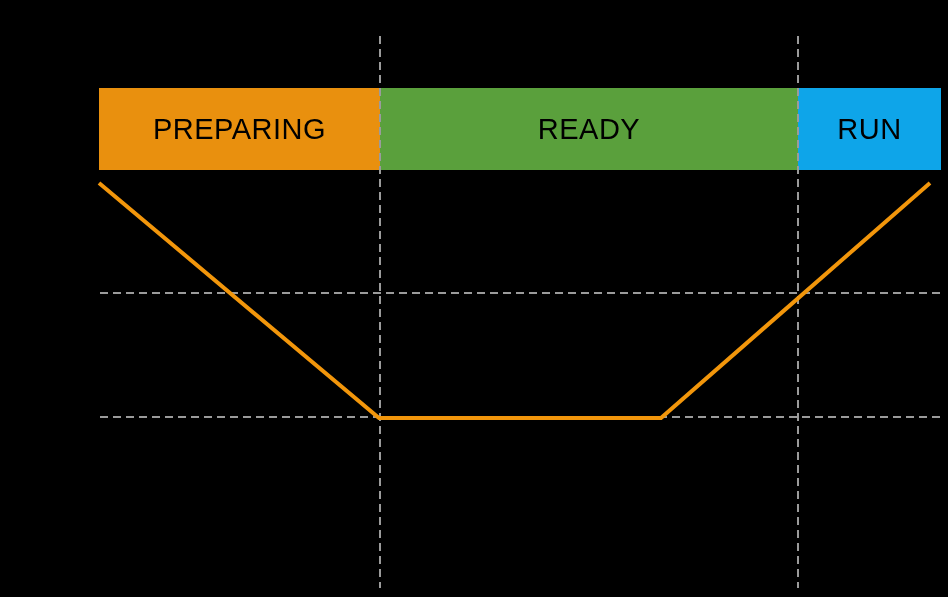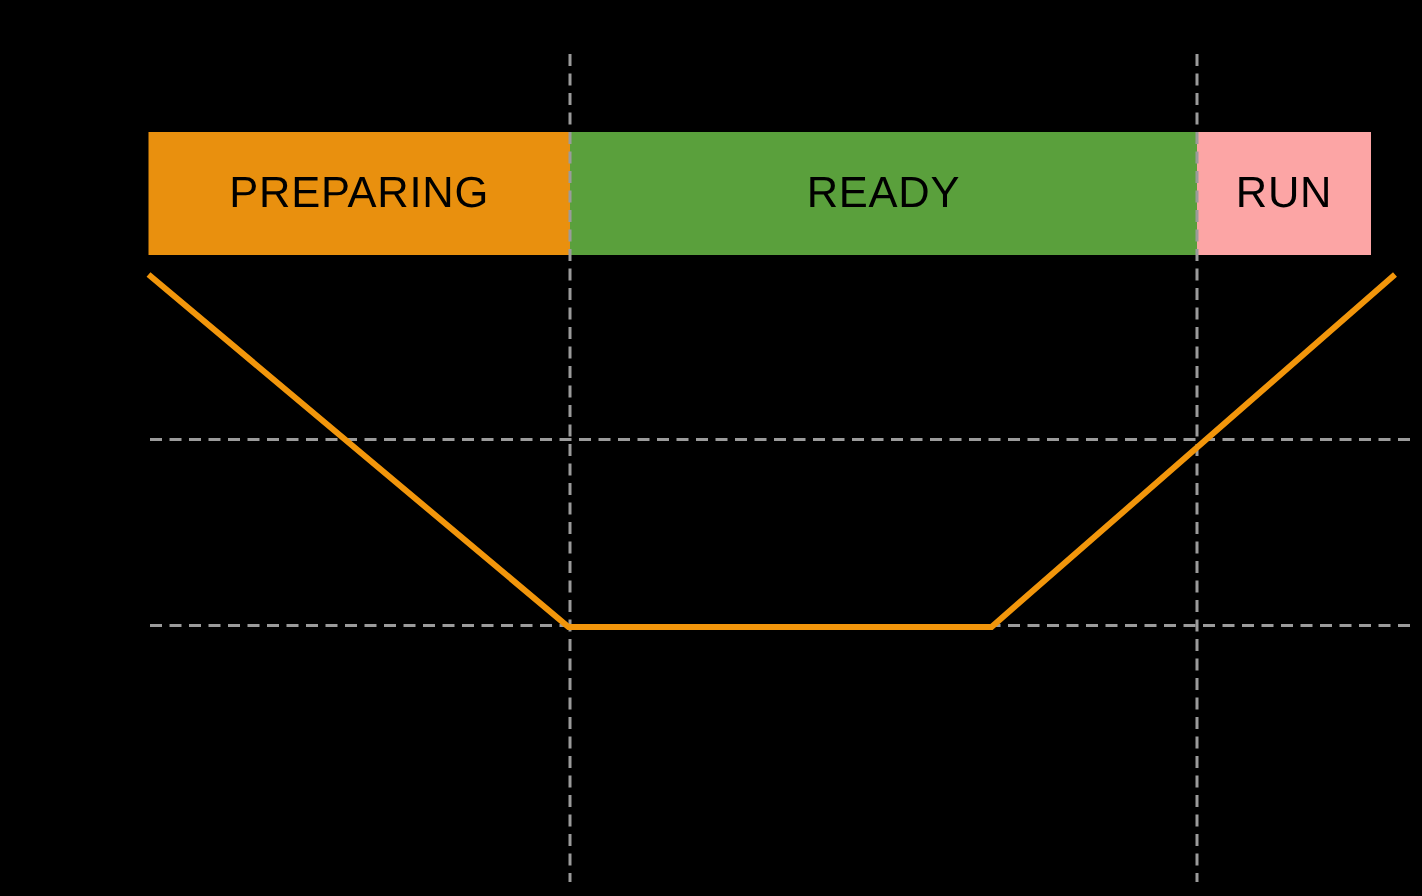--- a/index.html
+++ b/index.html
@@ -52,21 +52,21 @@
 <div class="stage" style="width: 948px; height: 597px; background: rgb(0, 0, 0);">
 
   <div class="bar" style="left: 99px; width: 281px; top: 88px; height: 82px; background: rgb(233, 144, 14);">
     <span class="bar-label" style="color: rgb(0, 0, 0);">PREPARING</span>
   </div>
 
   <div class="bar" style="left: 380px; width: 418px; top: 88px; height: 82px; background: rgb(90, 160, 60); text-align: center;">
     <span class="bar-label" style="color: rgb(0, 0, 0);">READY</span>
   </div>
 
-  <div class="bar" style="left: 798px; width: 116px; top: 88px; height: 82px; background: #fca5a5;">
+  <div class="bar" style="left: 798px; width: 143px; top: 88px; height: 82px; background: #0ea5e9;">
     <span class="bar-label" style="color: rgb(0, 0, 0);">RUN</span>
   </div>
 
   <svg class="chart" width="948" height="597" viewBox="0 0 948 597" xmlns="http://www.w3.org/2000/svg">
     <line class="grid" x1="380" x2="380" y1="36" y2="588" stroke="#9B9B9B" stroke-dasharray="8 5"></line>
     <line class="grid" x1="798" x2="798" y1="36" y2="588" stroke="#9B9B9B" stroke-dasharray="8 5"></line>
     <line class="grid" x1="100" x2="945" y1="293" y2="293" stroke="#9B9B9B" stroke-dasharray="8 5"></line>
     <line class="grid" x1="100" x2="945" y1="417" y2="417" stroke="#9B9B9B" stroke-dasharray="8 5"></line>
     <polyline class="curve" points="99,183 379,418 661,418 930,183" stroke="#F2960B" stroke-width="4"></polyline>
   </svg>

